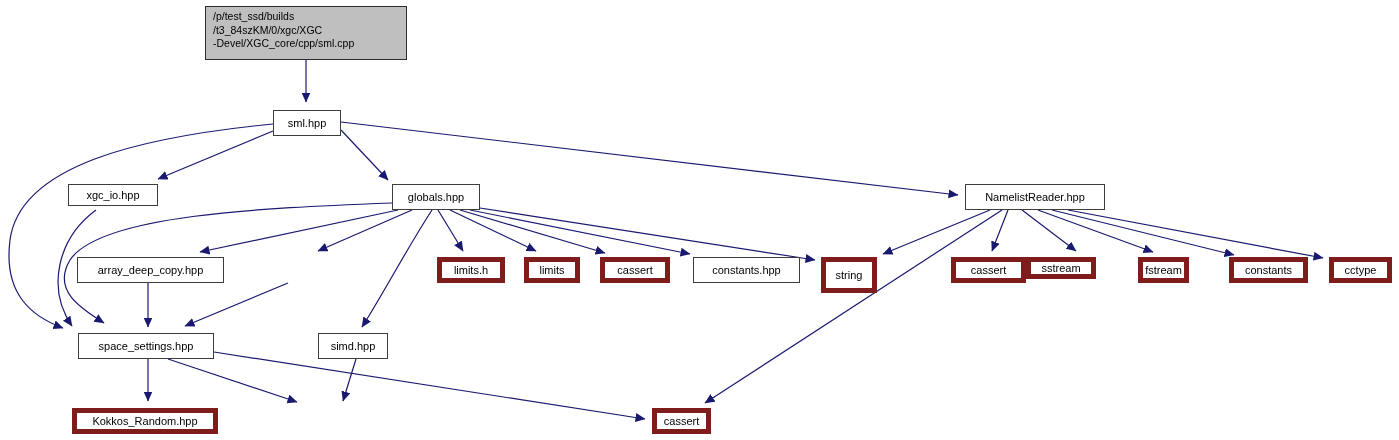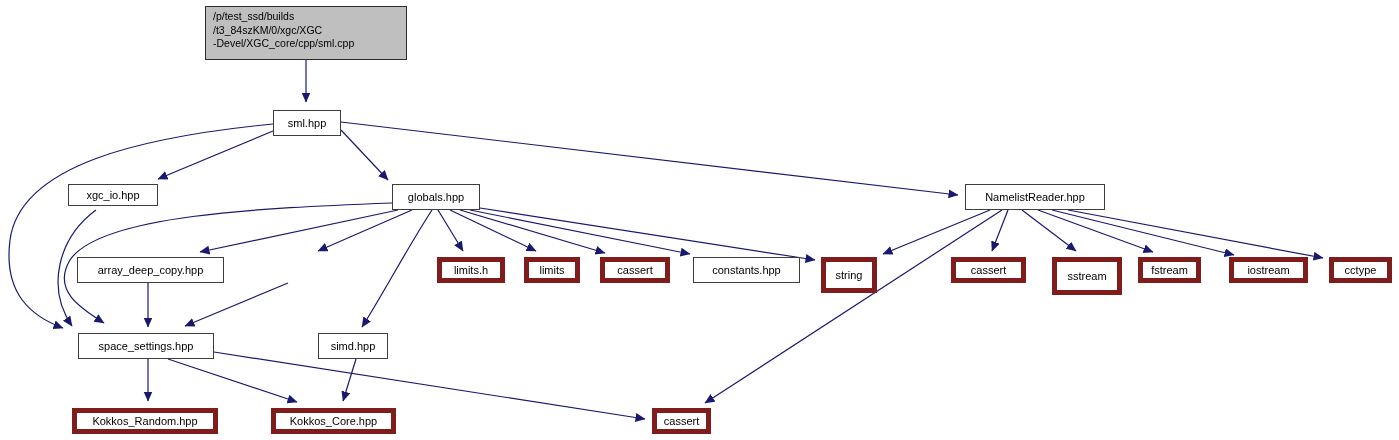--- a/index.html
+++ b/index.html
@@ -97,31 +97,30 @@
   <div class="node ext" style="left:524px;top:257px;width:56px;height:26px">limits</div>
 
   <div class="node ext" style="left:600px;top:257px;width:70px;height:26px">cassert</div>
 
   <div class="node doc" style="left:693px;top:257px;width:107px;height:26px">constants.hpp</div>
 
   <div class="node ext" style="left:821px;top:257px;width:56px;height:36px">string</div>
 
   <div class="node ext" style="left:951px;top:257px;width:75px;height:26px">cassert</div>
 
-  <div class="node ext" style="left:1052px;top:257px;width:70px;height:38px">sstream</div>
+  <div class="node ext" style="left:1026px;top:257px;width:70px;height:22px">sstream</div>
 
-  <div class="node ext" style="left:1138px;top:257px;width:63px;height:26px">fstream</div>
+  <div class="node ext" style="left:1138px;top:257px;width:51px;height:26px">fstream</div>
 
-  <div class="node ext" style="left:1229px;top:257px;width:79px;height:26px">iostream</div>
+  <div class="node ext" style="left:1229px;top:257px;width:79px;height:26px">constants</div>
 
   <div class="node ext" style="left:1329px;top:257px;width:63px;height:26px">cctype</div>
 
   <div class="node doc" style="left:78px;top:333px;width:136px;height:26px">space_settings.hpp</div>
 
   <div class="node doc" style="left:318px;top:333px;width:70px;height:26px">simd.hpp</div>
 
   <div class="node ext" style="left:72px;top:408px;width:146px;height:26px">Kokkos_Random.hpp</div>
 
-  <div class="node ext" style="left:271px;top:408px;width:125px;height:26px">Kokkos_Core.hpp</div>
 
   <div class="node ext" style="left:652px;top:408px;width:59px;height:26px">cassert</div>
 
 </div>
 
 </body></html>

